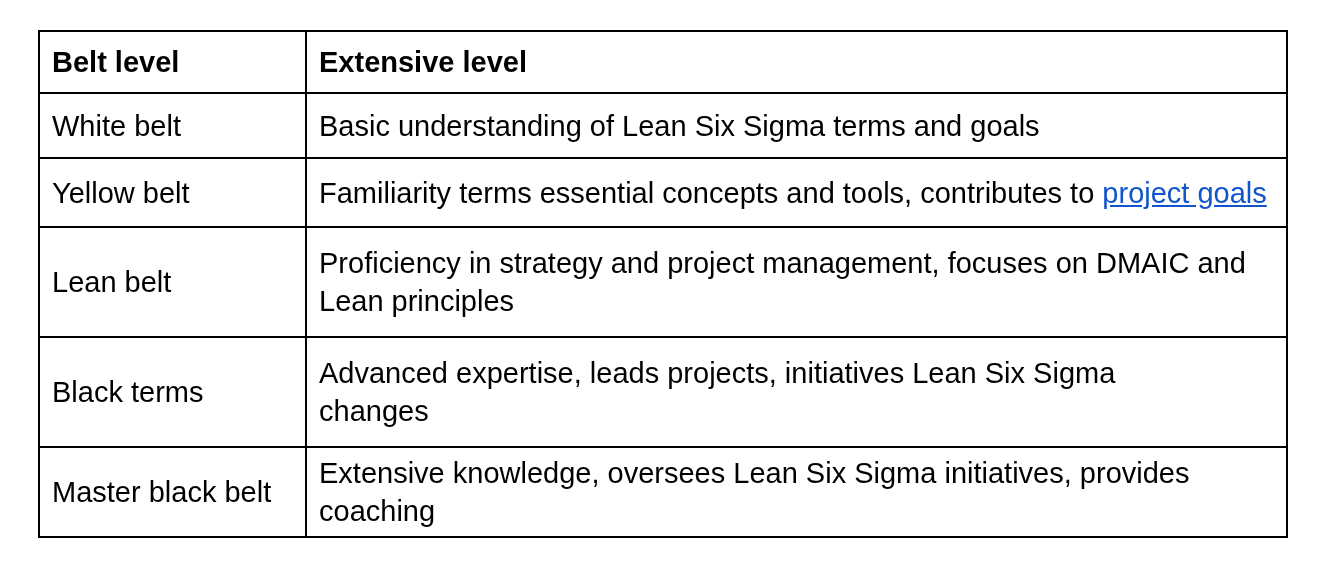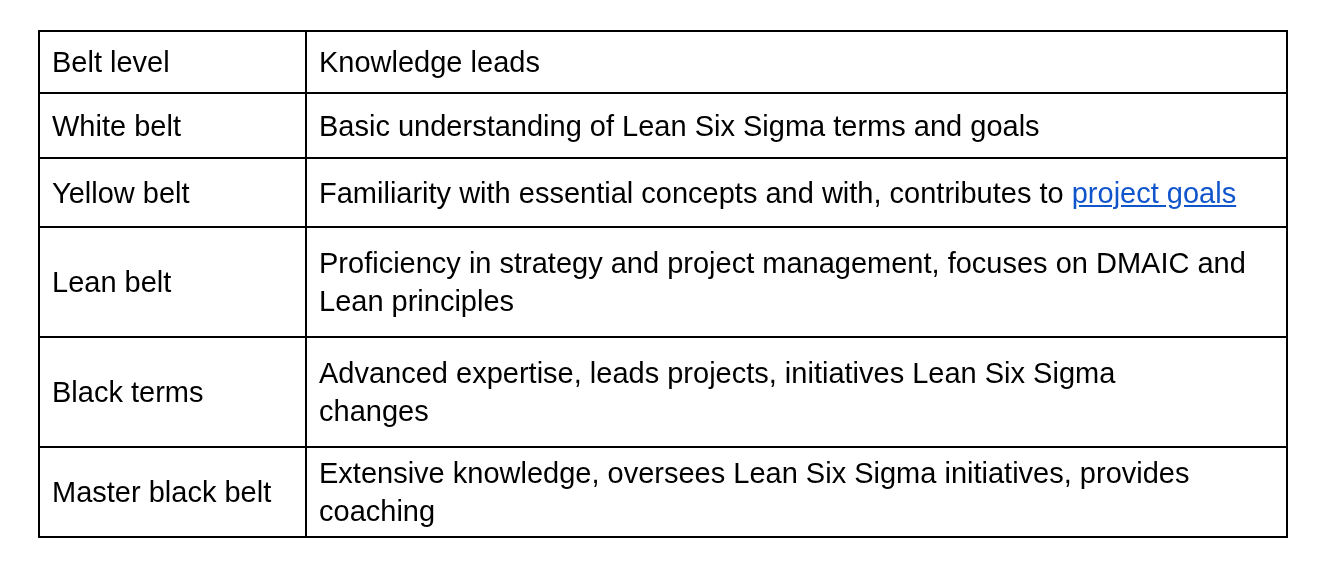--- a/index.html
+++ b/index.html
@@ -38,21 +38,21 @@
     font-size: 29px;
     line-height: 38px;
     text-align: left;
     vertical-align: middle;
     padding: 6px 10px 6px 12px;
     color: var(--text-color);
     white-space: pre-line;
     overflow: hidden;
   }
   .belt-table th {
-    font-weight: 400;
+    font-weight: 700;
   }
   tr.h62  { height: 62px; }
   tr.h66  { height: 65px; }
   tr.h68  { height: 69px; margin-top: 24px; }
   tr.h110 { height: 110px; }
   tr.h104 { height: 85px; }
   a.doc-link {
     color: var(--link-color);
     text-decoration: underline;
     cursor: pointer;
@@ -62,31 +62,31 @@
 <body>
 
 <table class="belt-table">
   <colgroup>
     <col class="col-belt">
     <col class="col-knowledge">
   </colgroup>
   <thead>
     <tr class="h62">
       <th>Belt level</th>
-      <th>Knowledge leads</th>
+      <th>Extensive level</th>
     </tr>
   </thead>
   <tbody>
     <tr class="h66">
       <td>White belt</td>
       <td>Basic understanding of Lean Six Sigma terms and goals</td>
     </tr>
     <tr class="h68">
       <td>Yellow belt</td>
-      <td><span>Familiarity with essential concepts and with, contributes to</span> <a class="doc-link" href="#">project goals</a></td>
+      <td><span>Familiarity terms essential concepts and tools, contributes to</span> <a class="doc-link" href="#">project goals</a></td>
     </tr>
     <tr class="h110">
       <td>Lean belt</td>
       <td>Proficiency in strategy and project management, focuses on DMAIC and
 Lean principles</td>
     </tr>
     <tr class="h110">
       <td>Black terms</td>
       <td>Advanced expertise, leads projects, initiatives Lean Six Sigma
 changes</td>

